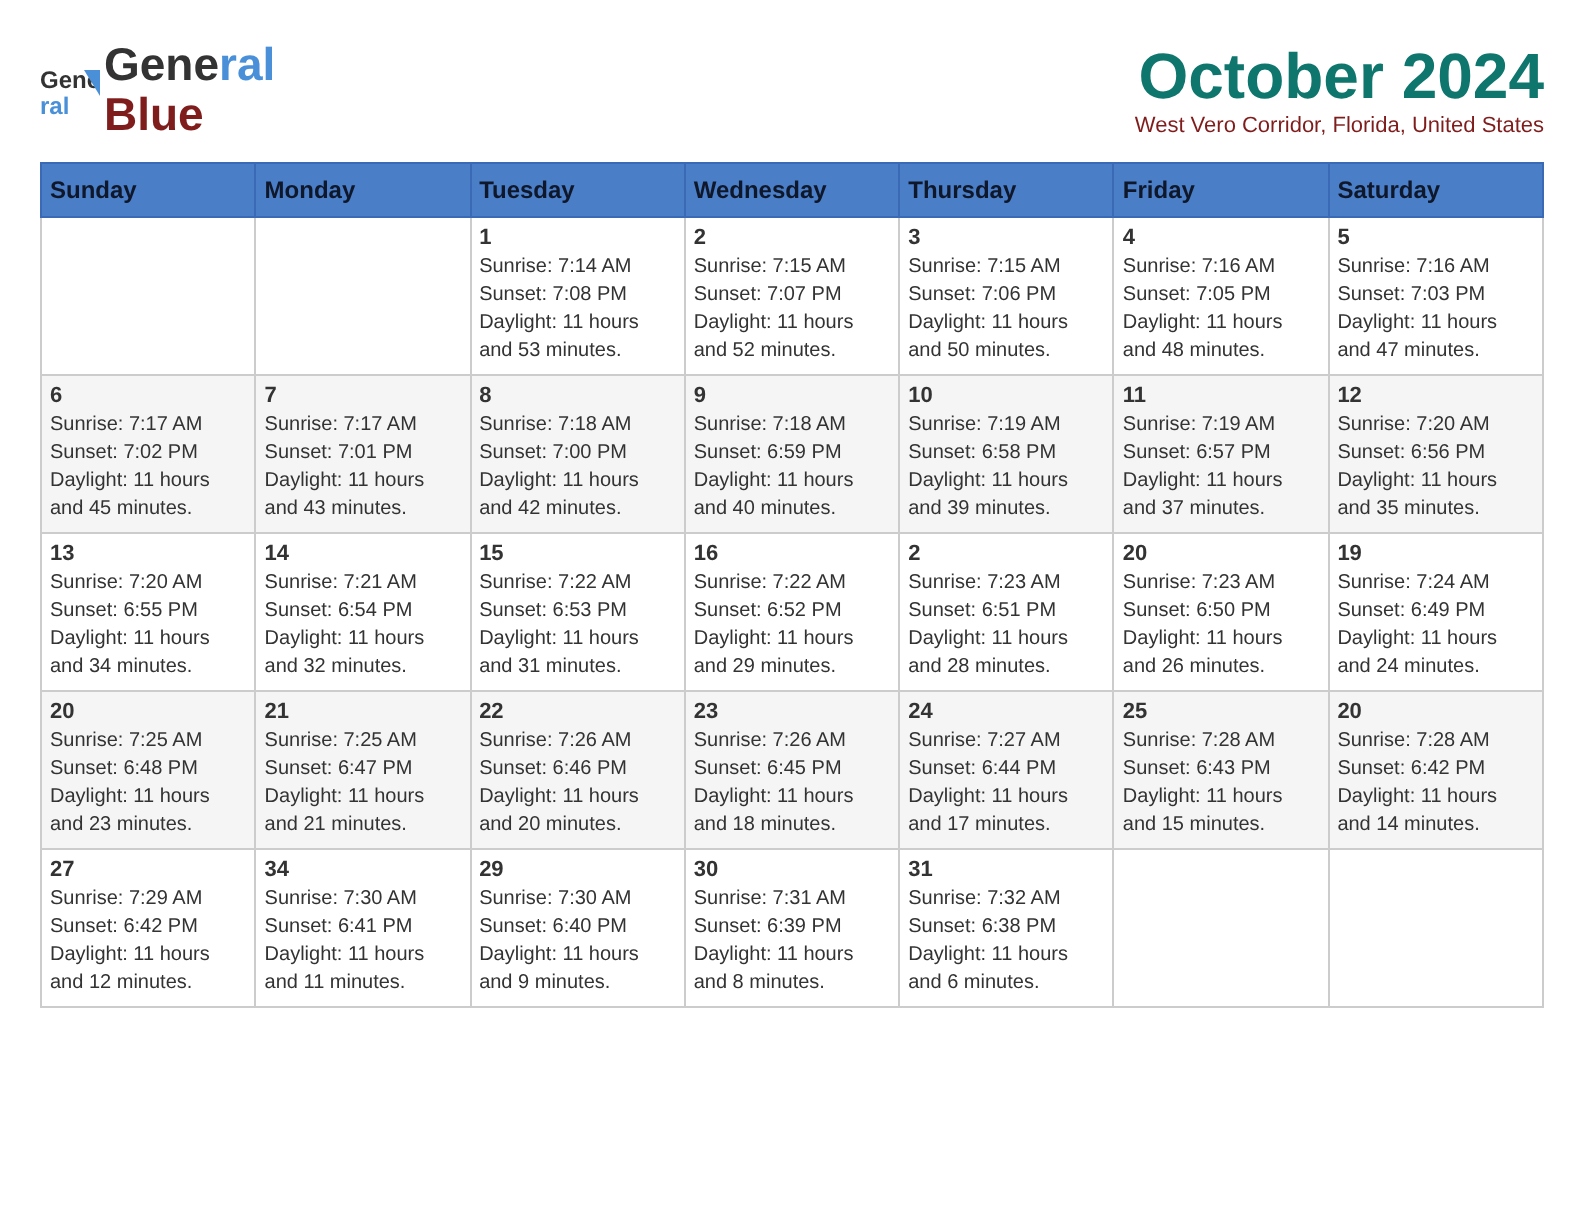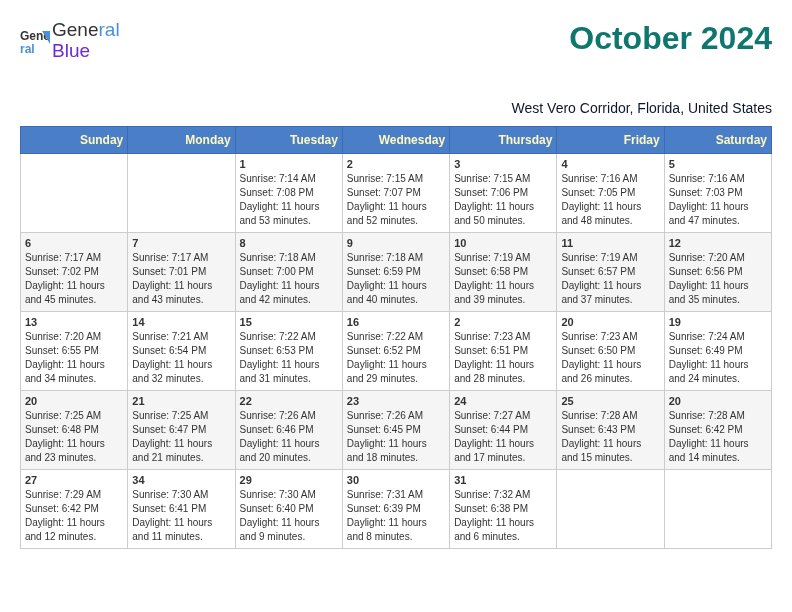--- a/index.html
+++ b/index.html
@@ -14,58 +14,57 @@
       display: flex;
       justify-content: space-between;
       align-items: flex-start;
       margin-bottom: 10px;
     }
     .logo {
       display: flex;
       align-items: center;
     }
     .logo-text {
-      font-size: 19px;
-      font-weight: normal;
+      font-size: 23px;
+      font-weight: bold;
       color: #333;
       line-height: 1.1;
     }
     .logo-text span {
       color: #4a90d9;
     }
     .logo-icon {
       width: 30px;
       height: 30px;
       margin-right: 2px;
     }
     .title-block {
       text-align: right;
     }
     .month-title {
       font-size: 32px;
       font-weight: bold;
       color: #0f766e;
     }
     .location {
-      font-size: 14px;
-      color: #0f172a;
-      margin-top: 43px;
+      font-size: 11px;
+      color: #7f1d1d;
     }
     .calendar {
       width: 100%;
       border-collapse: collapse;
       border: 1px solid #ccc;
     }
     .calendar th {
       background: #4a7ec7;
-      color: #fef9c3;
+      color: #0f172a;
       font-size: 12px;
       font-weight: bold;
       padding: 6px 4px;
-      text-align: right;
+      text-align: left;
       border: 1px solid #3a6ab5;
     }
     .calendar td {
       vertical-align: top;
       border: 1px solid #ccc;
       padding: 4px;
       width: 107px;
       min-height: 80px;
       font-size: 10px;
       color: #333;
@@ -93,21 +92,21 @@
 
 <div class="header">
   <div class="logo">
     <svg class="logo-icon" viewBox="0 0 30 30" xmlns="http://www.w3.org/2000/svg">
       <text x="0" y="14" font-size="12" font-weight="bold" fill="#333">Gene</text>
       <text x="0" y="27" font-size="12" font-weight="bold" fill="#4a90d9">ral</text>
       <polygon points="22,5 30,5 30,18" fill="#4a90d9"></polygon>
     </svg>
     <div class="logo-text">
       <div>Gene<span>ral</span></div>
-      <div style="color:#6d28d9;">Blue</div>
+      <div style="color:#7f1d1d;">Blue</div>
     </div>
   </div>
   <div class="title-block">
     <div class="month-title">October 2024</div>
     <div class="location">West Vero Corridor, Florida, United States</div>
   </div>
 </div>
 
 <table class="calendar">
   <thead>

